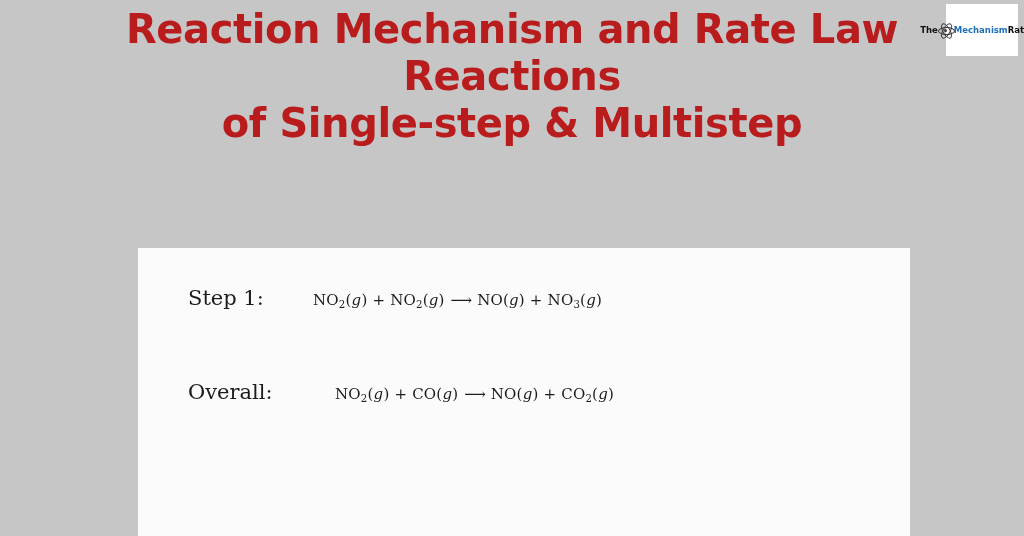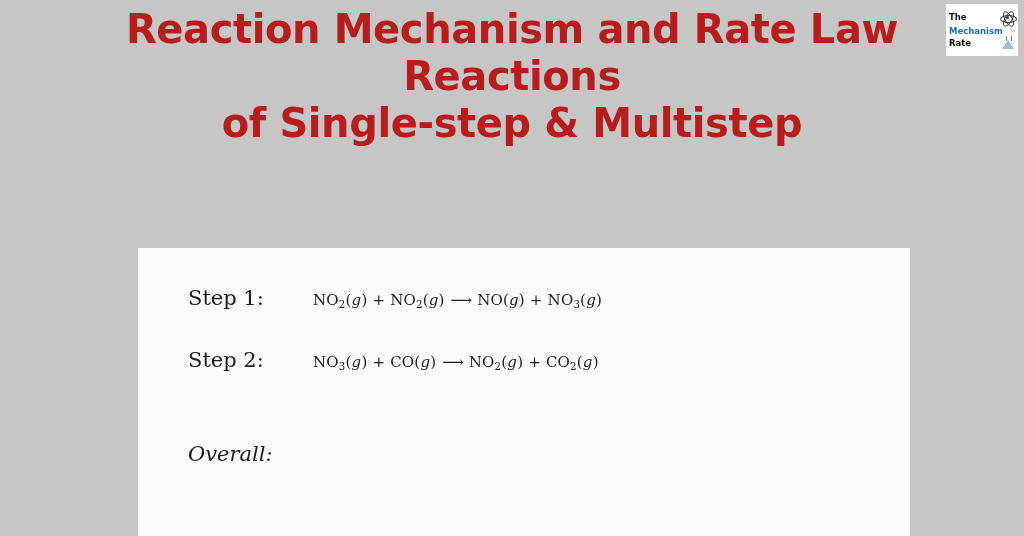--- a/index.html
+++ b/index.html
@@ -37,21 +37,20 @@
 
   
   #logo {
     position: absolute;
     top: 4px;
     right: 6px;
     width: 72px;
     height: 52px;
     background: #ffffff;
     display: flex;
-    flex-direction: column;
     justify-content: center;
     padding: 2px 3px;
     box-sizing: border-box;
   }
   #logo .logo-row {
     display: flex;
     align-items: center;
     justify-content: space-between;
   }
   #logo .logo-text {
@@ -144,21 +143,21 @@
     font-family: "DejaVu Serif", serif;
   }
   .eq-body {
     font-size: 15px;
     white-space: nowrap;
     letter-spacing: 0.2px;
   }
   .eq-row.step1 { margin-top: 10px; }
   .eq-row.step2 { margin-top: 38px; }
   .eq-row.overall { margin-top: 70px; }
-  .eq-row.overall .eq-label { font-size: 21px; font-style: italic; }
+  .eq-row.overall .eq-label { font-size: 21px; }
   .eq-row.overall .eq-body { margin-left: 22px; }
 
   sub {
     font-size: 0.68em;
     vertical-align: -0.25em;
   }
   .ital {
     font-style: italic;
   }
   .arrow {
@@ -199,24 +198,21 @@
 
 <div id="equation-panel">
 
   <div class="eq-row step1">
     <div class="eq-label">Step 1:</div>
     <div class="eq-body">
       NO<sub>2</sub>(<span class="ital">g</span>) + NO<sub>2</sub>(<span class="ital">g</span>)<span class="arrow">⟶</span>NO(<span class="ital">g</span>) + NO<sub>3</sub>(<span class="ital">g</span>)
     </div>
   </div>
 
-  <div class="eq-row step2">
-    <div class="eq-label">Step 2:</div>
-    <div class="eq-body">
-      NO<sub>3</sub>(<span class="ital">g</span>) + CO(<span class="ital">g</span>)<span class="arrow">⟶</span>NO<sub>2</sub>(<span class="ital">g</span>) + CO<sub>2</sub>(<span class="ital">g</span>)
-    </div>
-  </div>
 
   <div class="eq-row overall">
     <div class="eq-label">Overall:</div>
+    <div class="eq-body">
+      NO<sub>2</sub>(<span class="ital">g</span>) + CO(<span class="ital">g</span>)<span class="arrow">⟶</span>NO(<span class="ital">g</span>) + CO<sub>2</sub>(<span class="ital">g</span>)
+    </div>
   </div>
 
 </div>
 
 </body></html>

